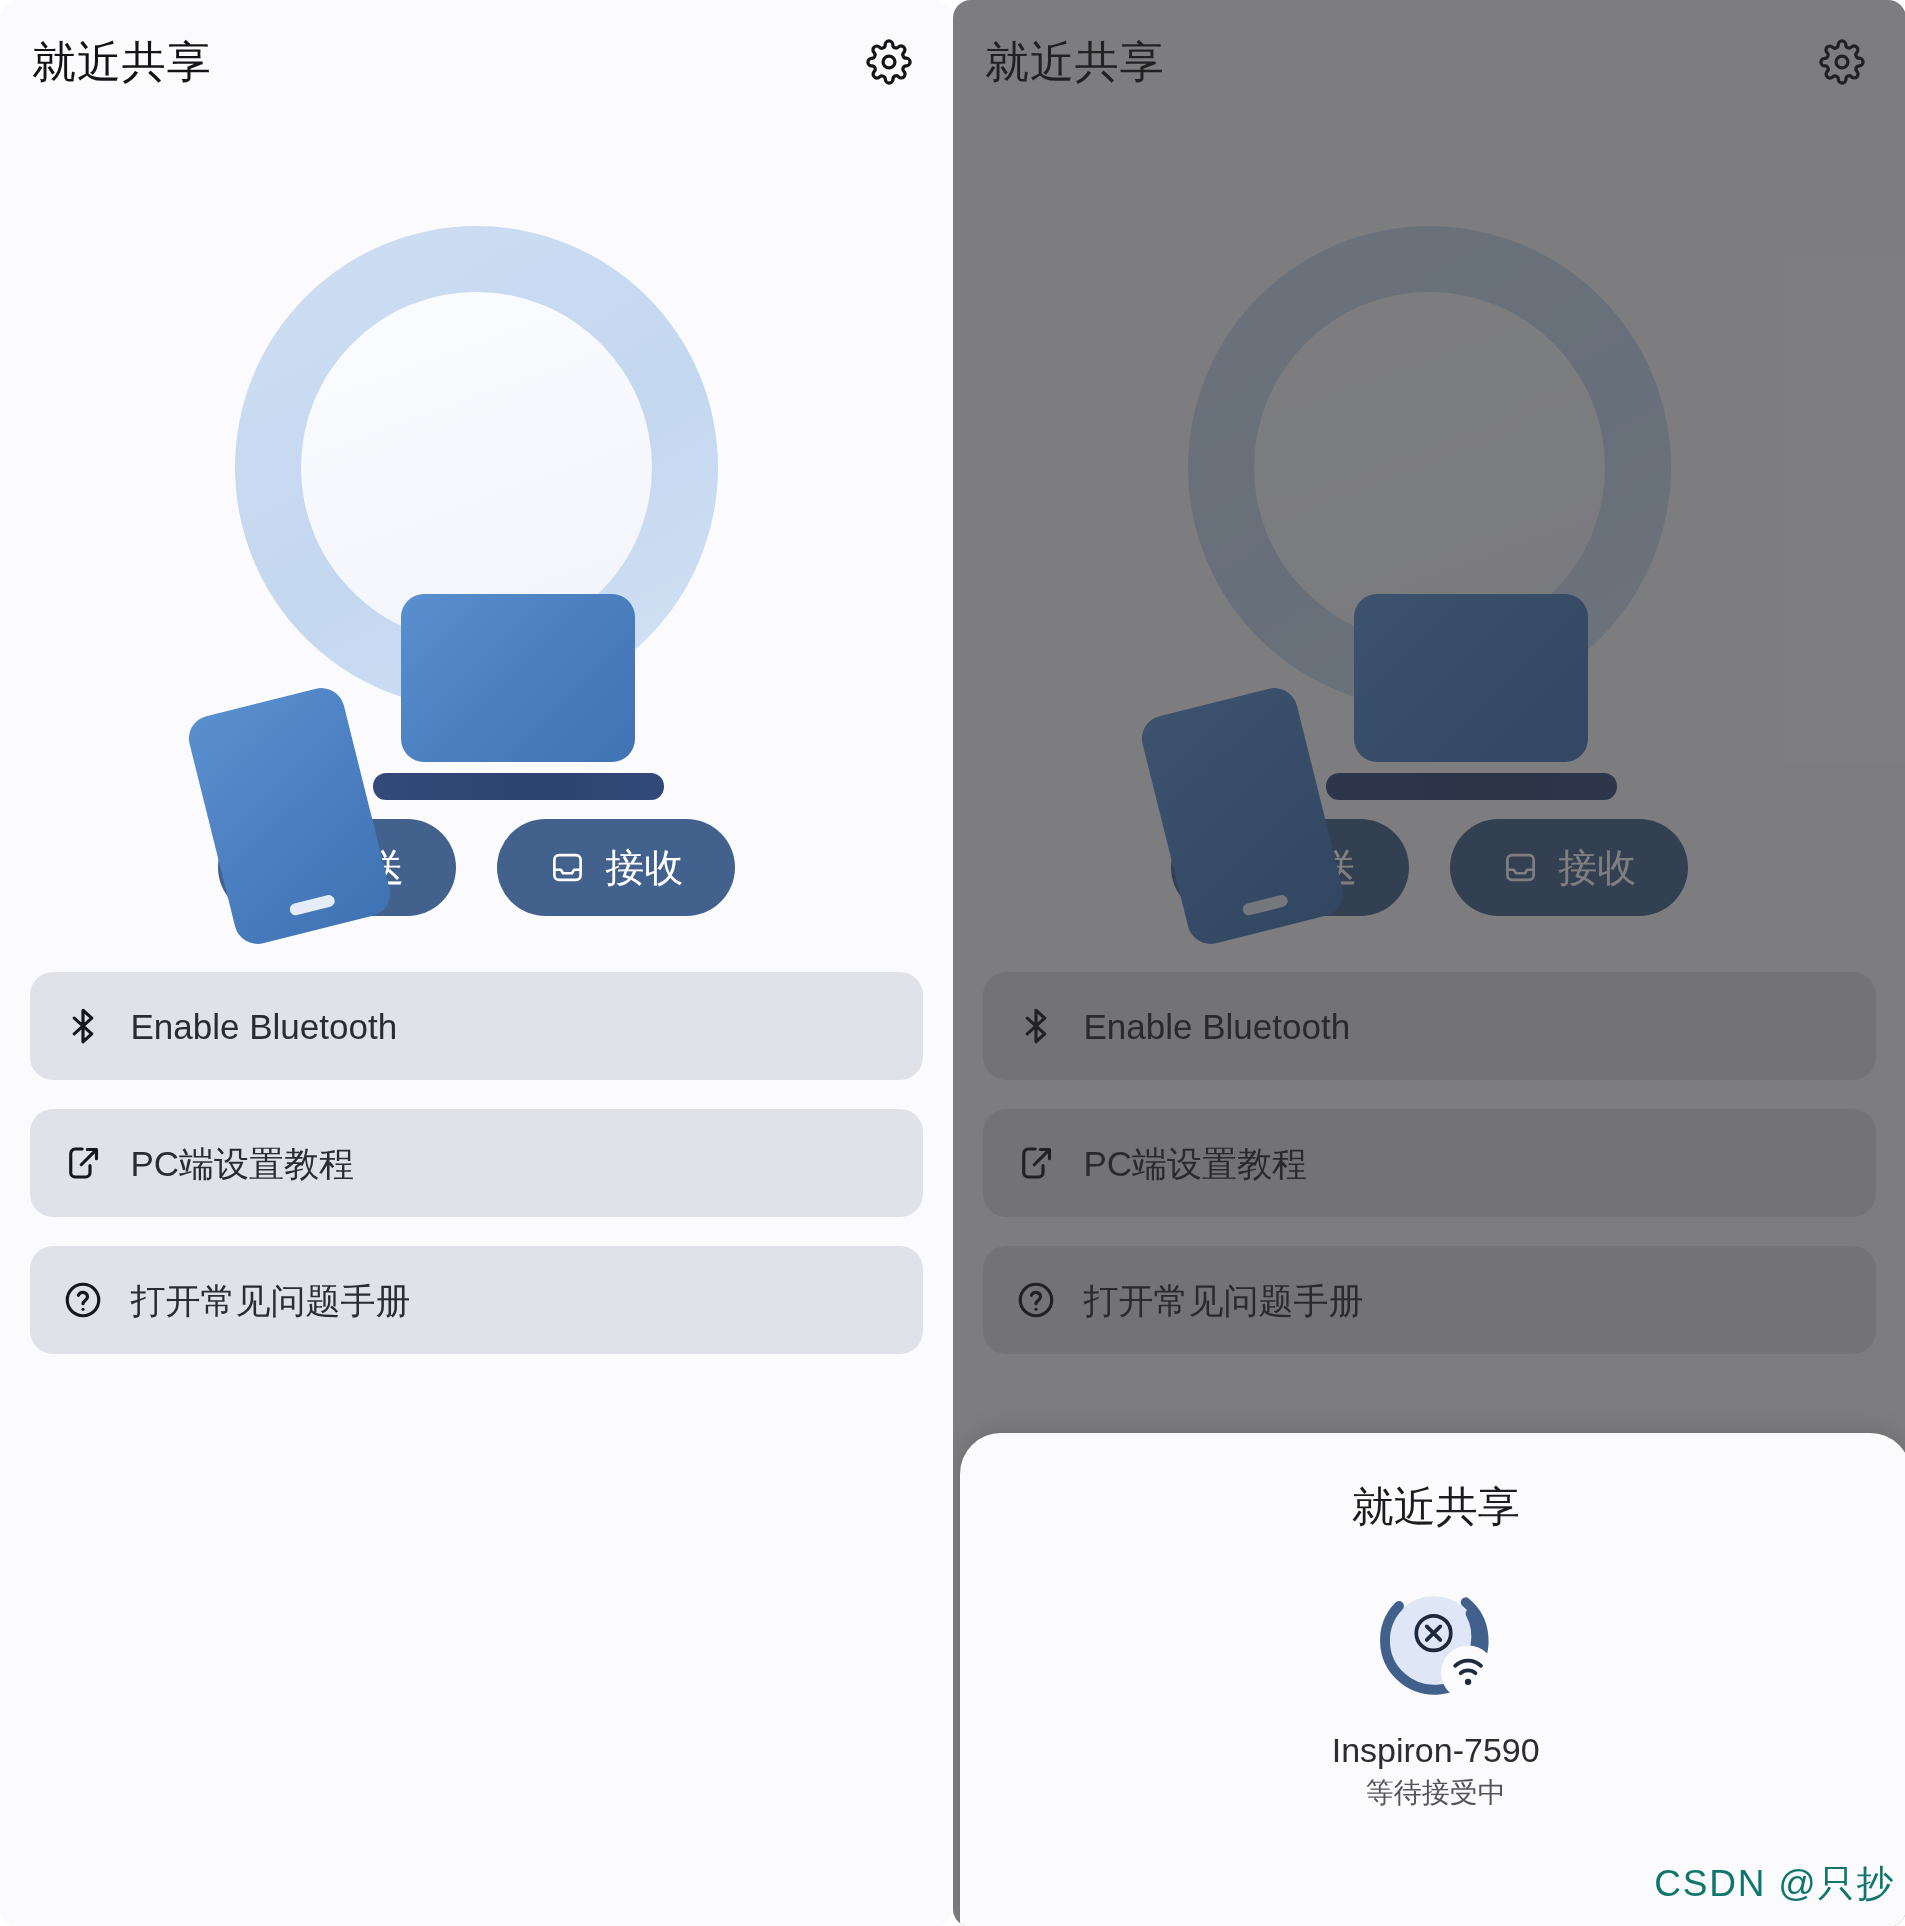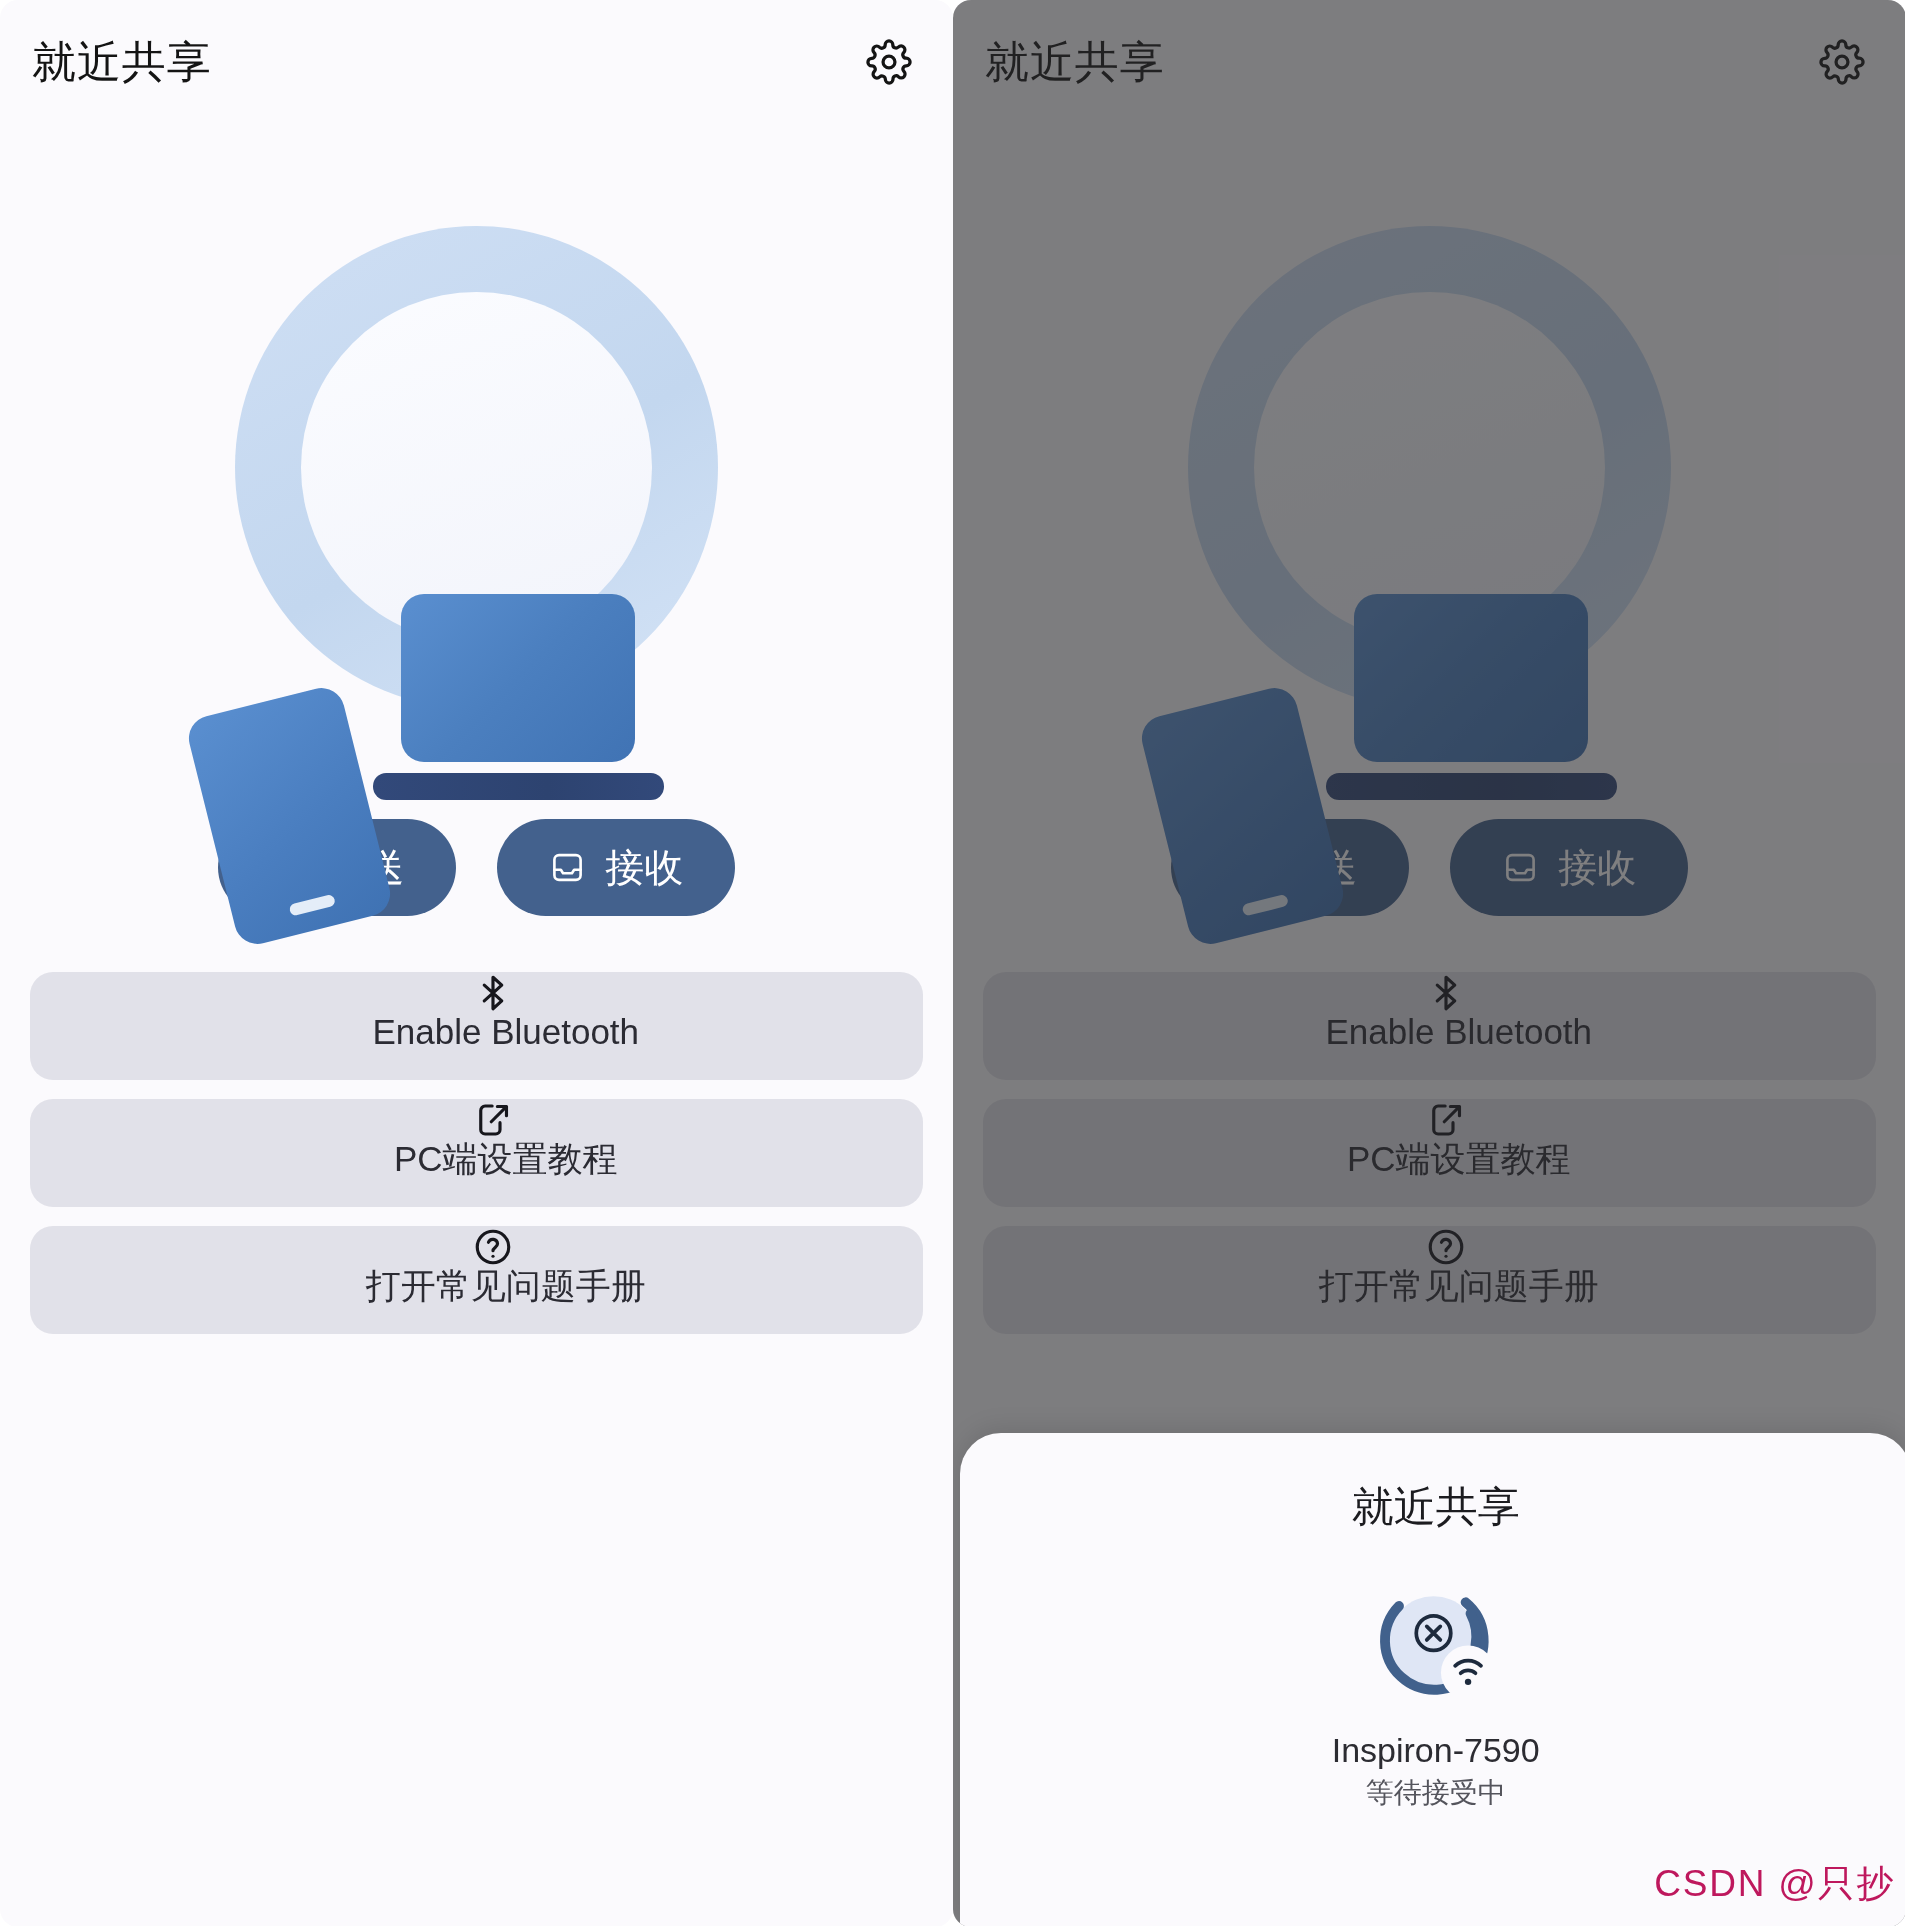--- a/index.html
+++ b/index.html
@@ -134,23 +134,22 @@
 
   
   .rows { margin-top: 56px; padding: 0 30px; }
   .row {
     height: 108px;
     border-radius: 23px;
     background: #e1e1e9;
     display: flex;
     align-items: center;
     padding-left: 32px;
-    margin-bottom: 19px;
+    margin-bottom: 29px;
     cursor: pointer;
-    flex-direction: column;
   }
   .row-icon { width: 42px; height: 42px; flex: 0 0 42px; display: block; }
   .row-label {
     margin-left: 26.5px;
     font-size: 35px;
     color: #2b2b33;
     line-height: 1;
   }
 
   
@@ -200,21 +199,21 @@
     font-size: 28px;
     color: #54545c;
     line-height: 1.15;
   }
 
   .watermark {
     position: absolute;
     right: 16px;
     bottom: 17.6px;
     font-size: 37px;
-    color: #be185d;
+    color: #0f766e;
     letter-spacing: 1.8px;
     white-space: nowrap;
   }
 </style>
 </head>
 <body>
 
 <div class="screens">
 
   <div class="panel">

